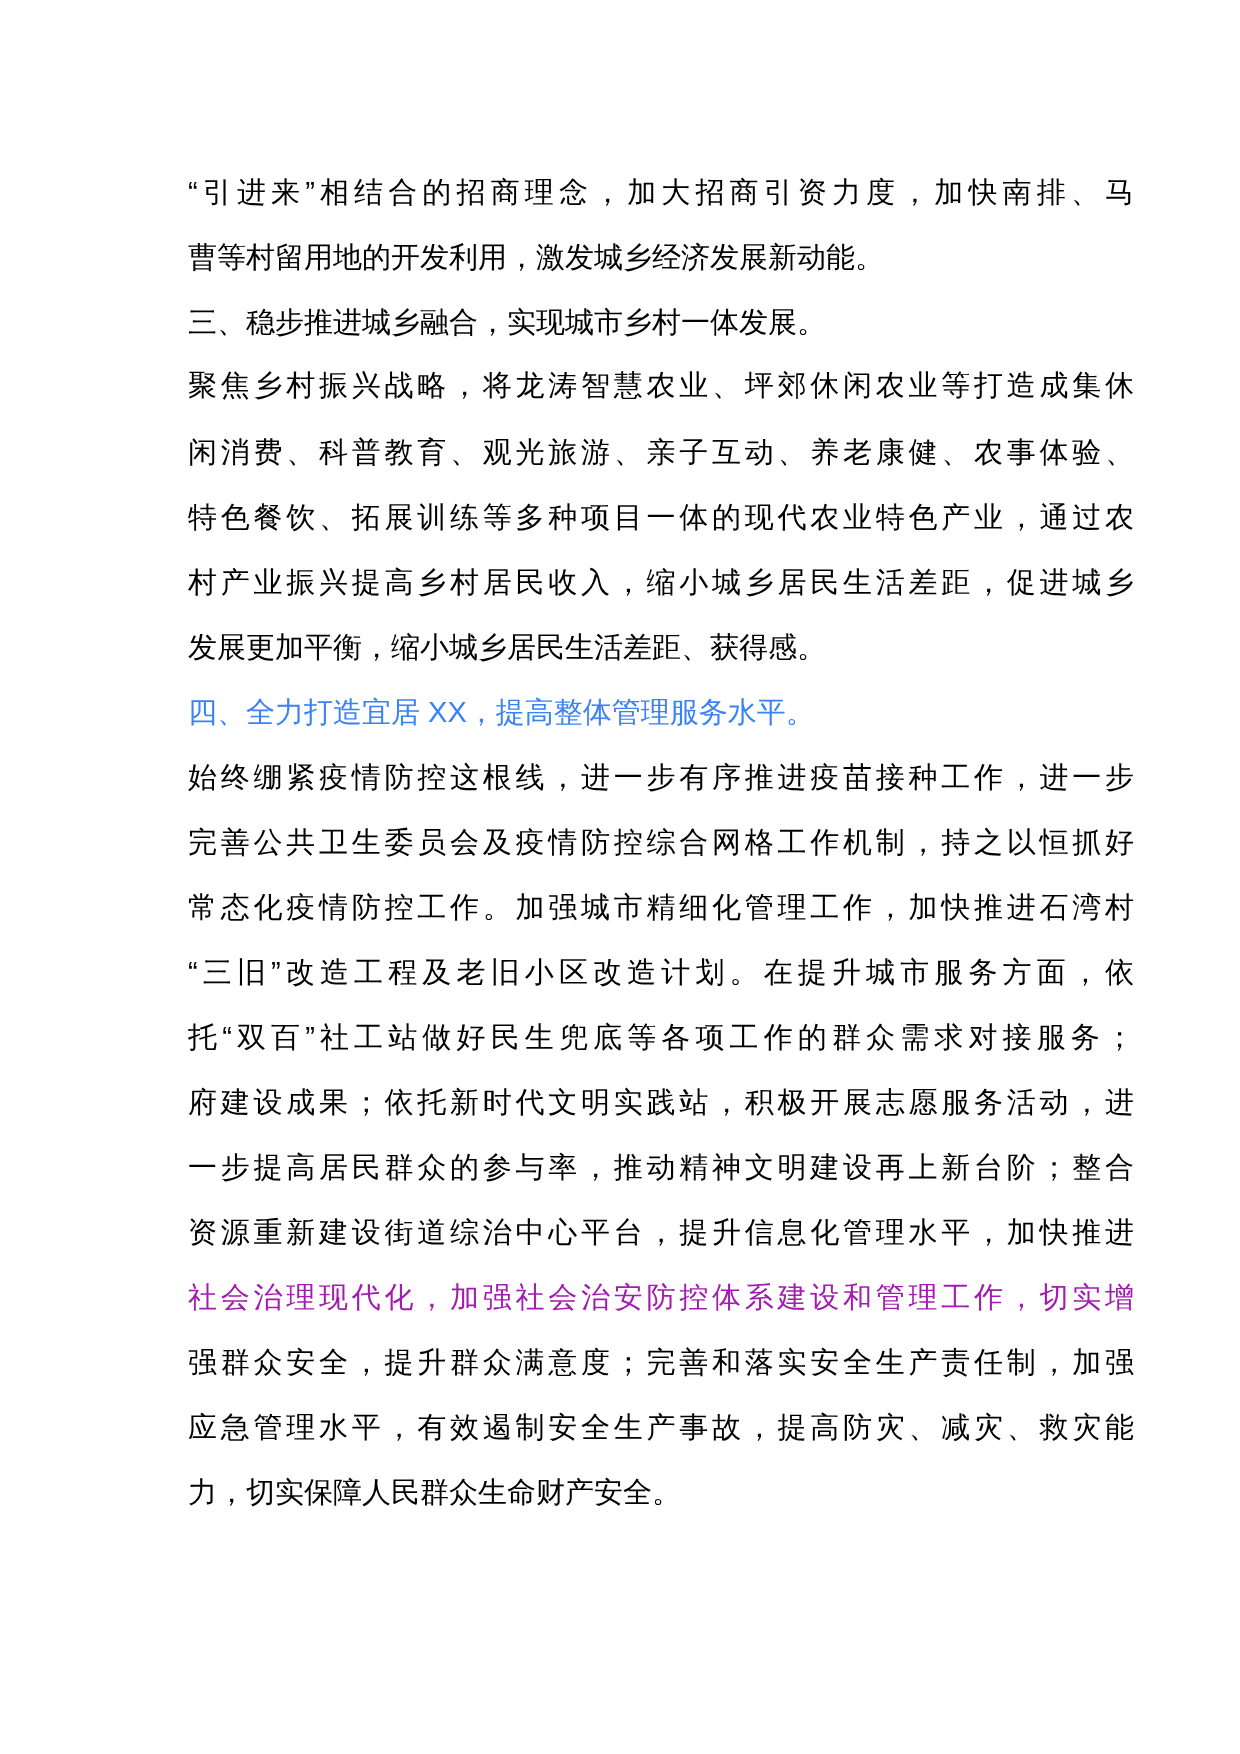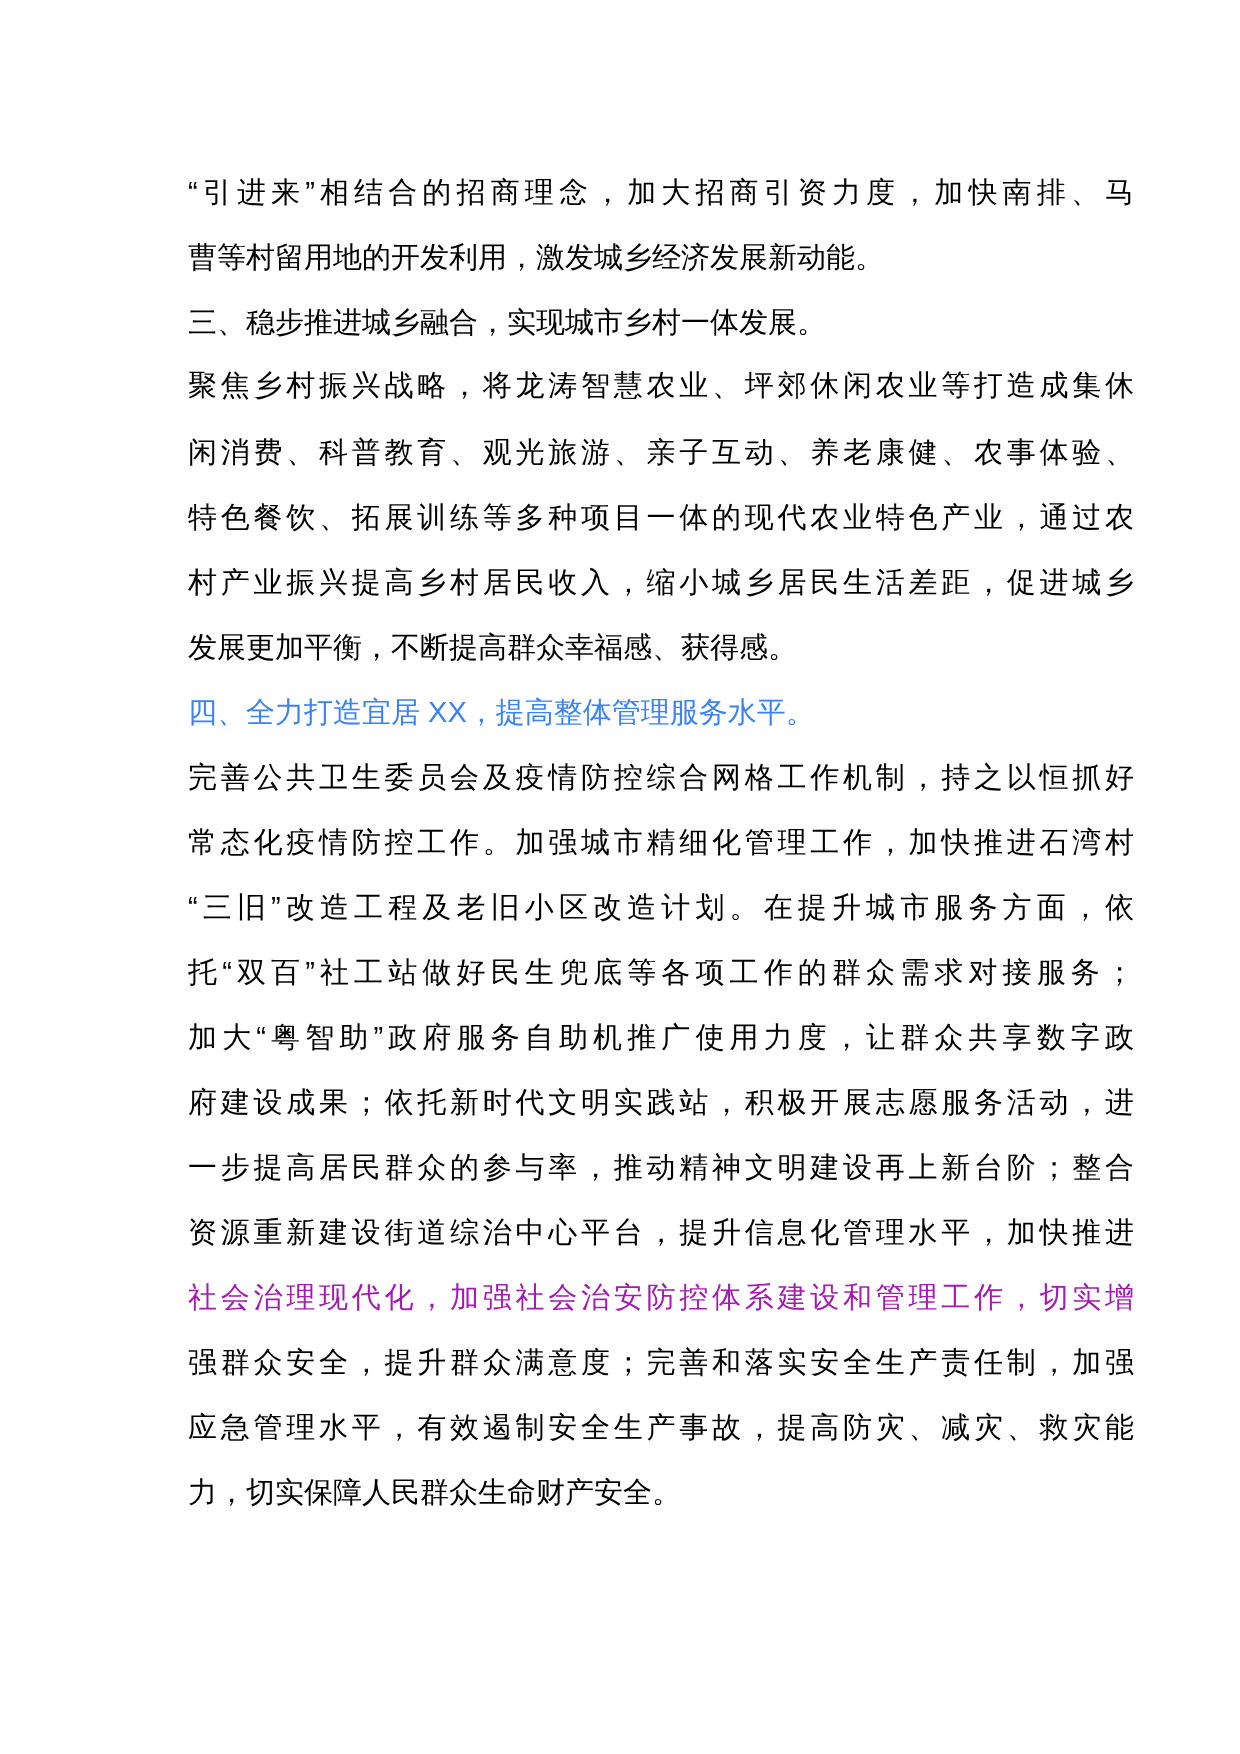--- a/index.html
+++ b/index.html
@@ -40,27 +40,27 @@
 <body>
 
 <div class="page" style="background: rgb(255, 255, 255);">
     <div class="text-line" style="color: rgb(0, 0, 0);">“引进来”相结合的招商理念，加大招商引资力度，加快南排、马</div>
     <div class="text-line flush" style="color: rgb(0, 0, 0);">曹等村留用地的开发利用，激发城乡经济发展新动能。</div>
     <div class="text-line flush" style="color: rgb(0, 0, 0);">三、稳步推进城乡融合，实现城市乡村一体发展。</div>
     <div class="text-line" style="color: rgb(0, 0, 0); font-family: Liberation Mono, monospace;">聚焦乡村振兴战略，将龙涛智慧农业、坪郊休闲农业等打造成集休</div>
     <div class="text-line" style="color: rgb(0, 0, 0);">闲消费、科普教育、观光旅游、亲子互动、养老康健、农事体验、</div>
     <div class="text-line" style="color: rgb(0, 0, 0);">特色餐饮、拓展训练等多种项目一体的现代农业特色产业，通过农</div>
     <div class="text-line" style="color: rgb(0, 0, 0);">村产业振兴提高乡村居民收入，缩小城乡居民生活差距，促进城乡</div>
-    <div class="text-line flush" style="color: rgb(0, 0, 0);">发展更加平衡，不断提高群众幸福感、获得感。</div>
+    <div class="text-line flush" style="color: rgb(0, 0, 0);">发展更加平衡，缩小城乡居民生活差距、获得感。</div>
     <div class="text-line flush" style="color: #3b82f6;">四、全力打造宜居 XX，提高整体管理服务水平。</div>
+    <div class="text-line" style="color: rgb(0, 0, 0);">始终绷紧疫情防控这根线，进一步有序推进疫苗接种工作，进一步</div>
     <div class="text-line" style="color: rgb(0, 0, 0);">完善公共卫生委员会及疫情防控综合网格工作机制，持之以恒抓好</div>
     <div class="text-line" style="color: rgb(0, 0, 0);">常态化疫情防控工作。加强城市精细化管理工作，加快推进石湾村</div>
     <div class="text-line" style="color: rgb(0, 0, 0);">“三旧”改造工程及老旧小区改造计划。在提升城市服务方面，依</div>
     <div class="text-line" style="color: rgb(0, 0, 0);">托“双百”社工站做好民生兜底等各项工作的群众需求对接服务；</div>
-    <div class="text-line" style="color: rgb(0, 0, 0);">加大“粤智助”政府服务自助机推广使用力度，让群众共享数字政</div>
     <div class="text-line" style="color: rgb(0, 0, 0);">府建设成果；依托新时代文明实践站，积极开展志愿服务活动，进</div>
     <div class="text-line" style="color: rgb(0, 0, 0);">一步提高居民群众的参与率，推动精神文明建设再上新台阶；整合</div>
     <div class="text-line" style="color: rgb(0, 0, 0);">资源重新建设街道综治中心平台，提升信息化管理水平，加快推进</div>
     <div class="text-line" style="color: #a21caf; font-family: Liberation Serif, serif;">社会治理现代化，加强社会治安防控体系建设和管理工作，切实增</div>
     <div class="text-line" style="color: rgb(0, 0, 0);">强群众安全，提升群众满意度；完善和落实安全生产责任制，加强</div>
     <div class="text-line" style="color: rgb(0, 0, 0);">应急管理水平，有效遏制安全生产事故，提高防灾、减灾、救灾能</div>
     <div class="text-line flush" style="color: rgb(0, 0, 0);">力，切实保障人民群众生命财产安全。</div>
   </div>
 
 </body></html>

